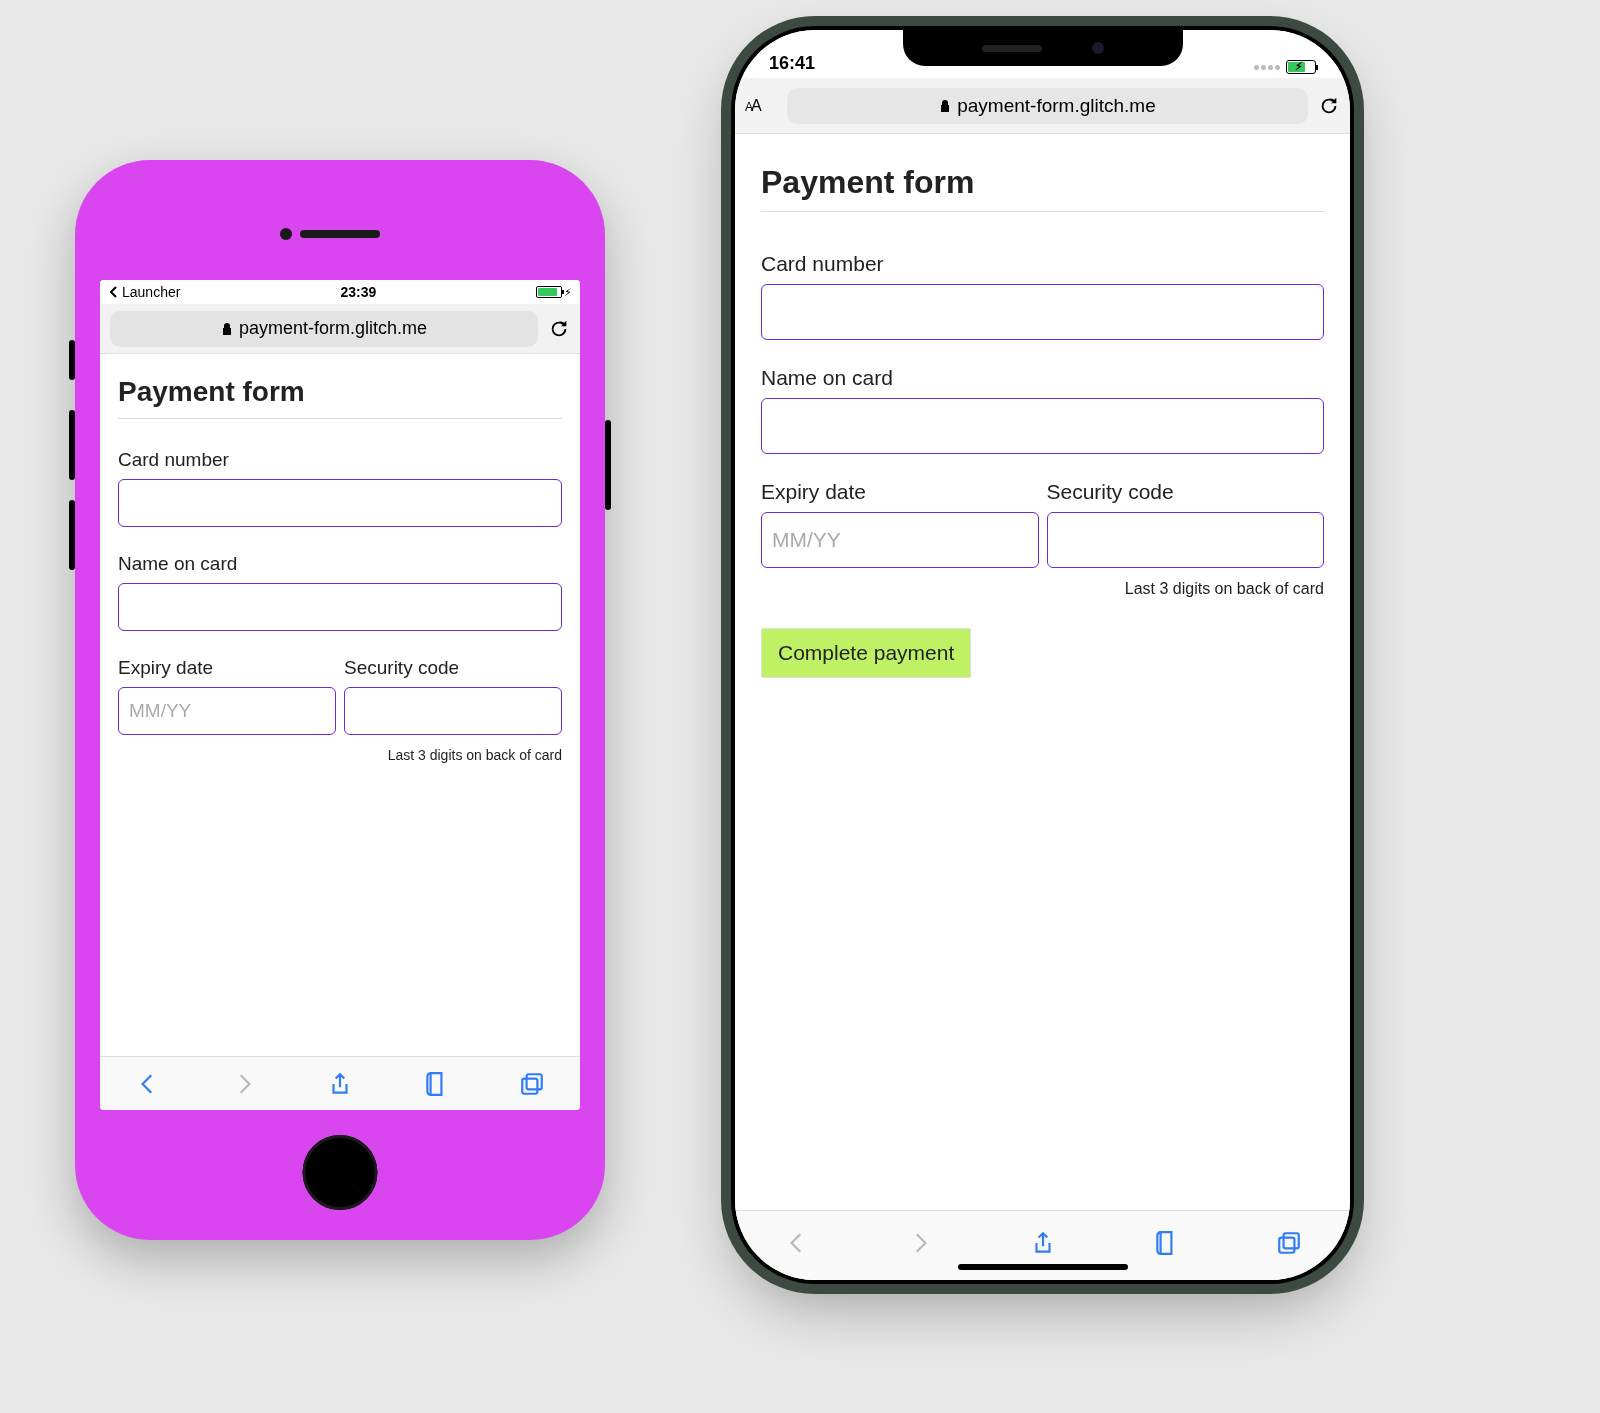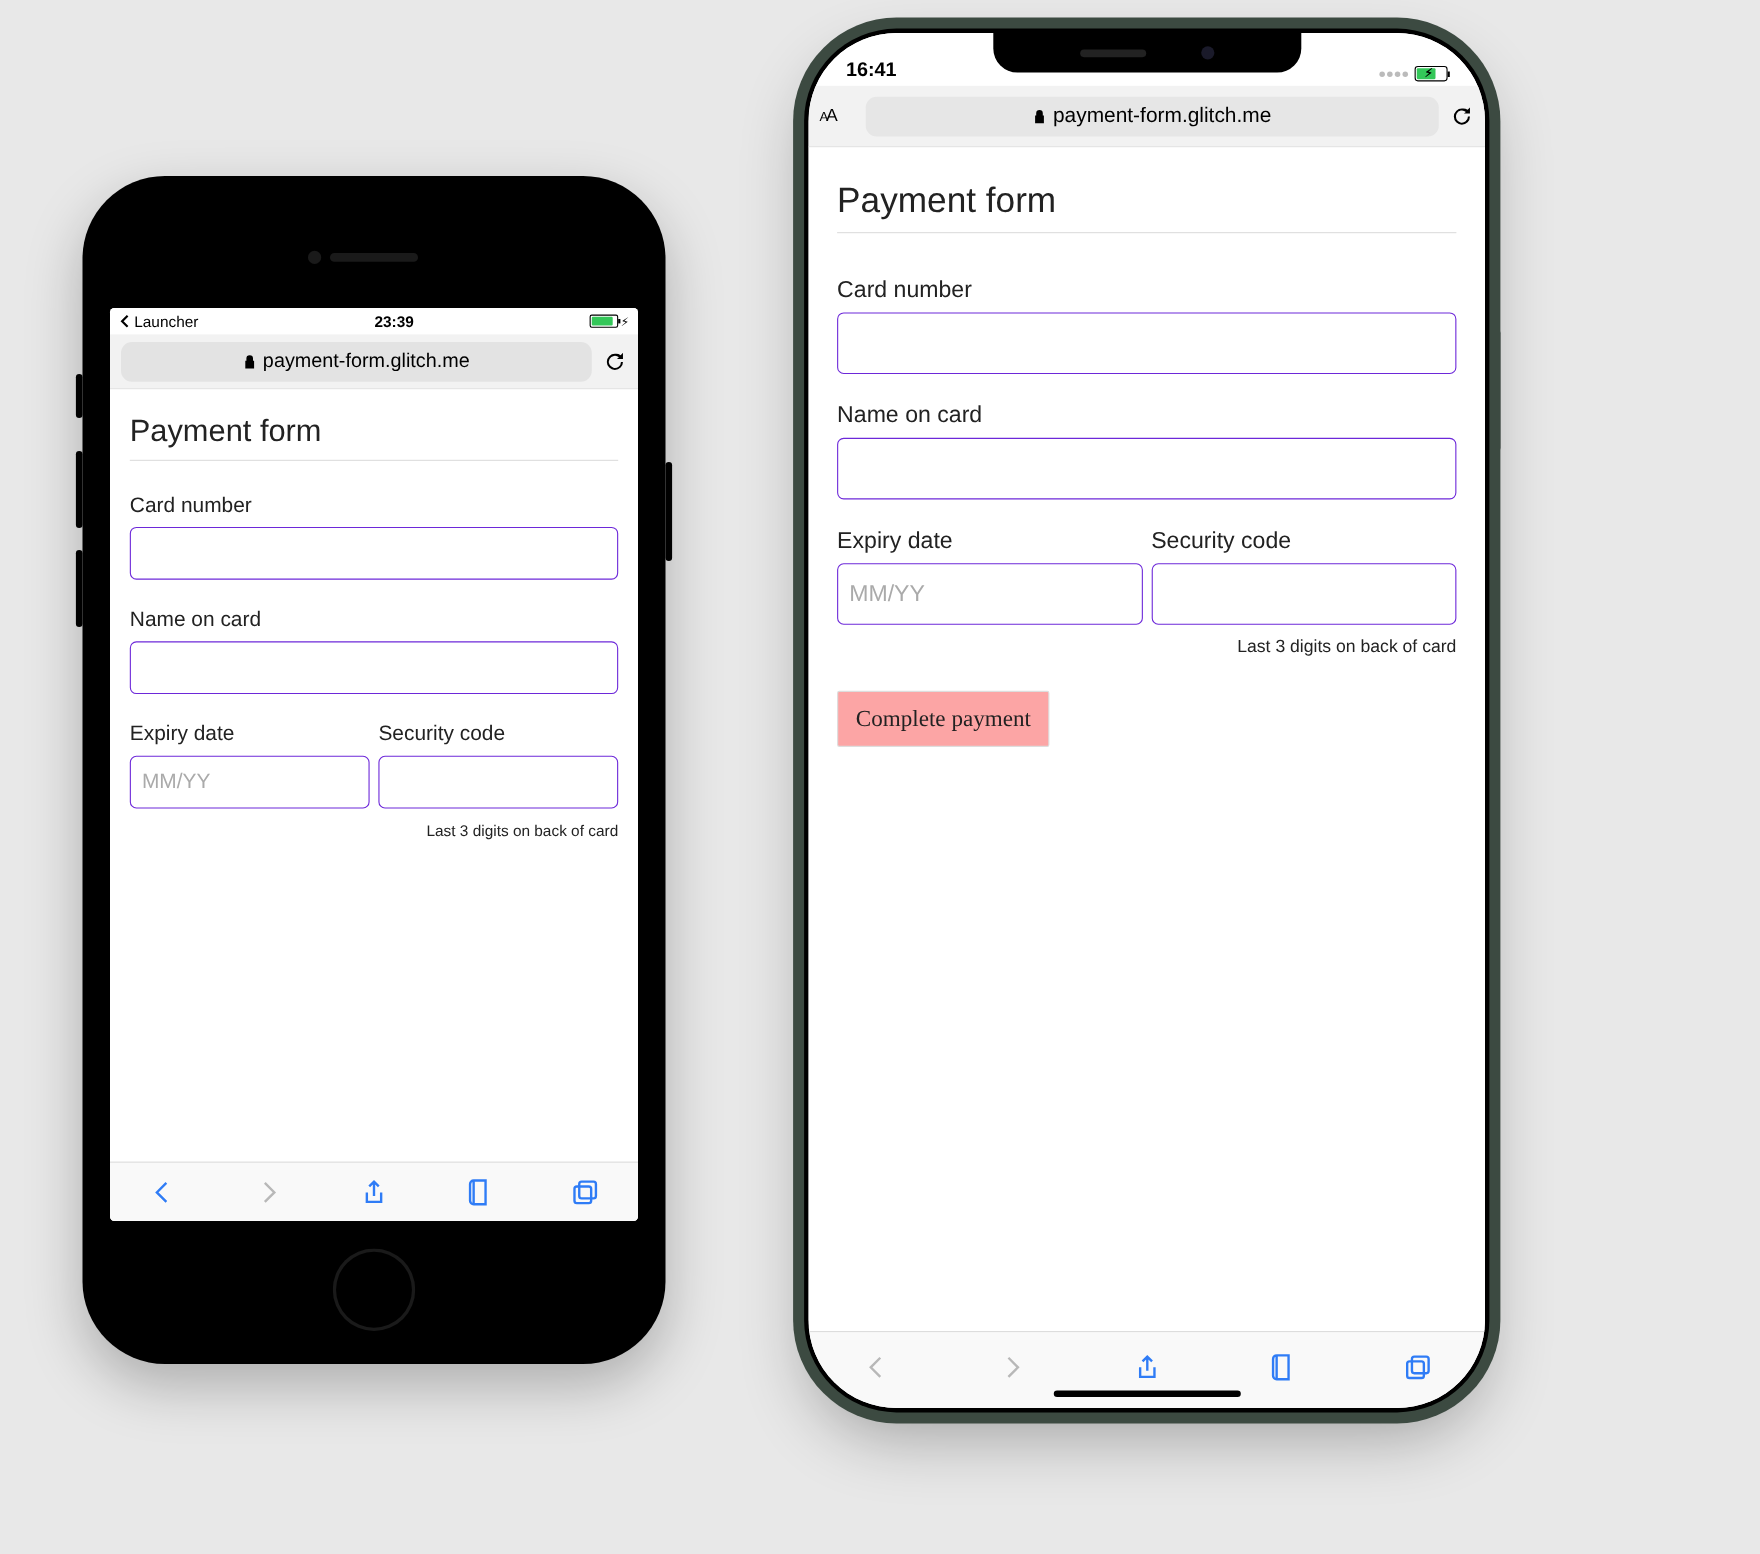--- a/index.html
+++ b/index.html
@@ -13,21 +13,21 @@
   }
   .stage { position: relative; width: 1600px; height: 1413px; }
 
   
   .phone-left {
     position: absolute;
     left: 75px;
     top: 160px;
     width: 530px;
     height: 1080px;
-    background: #000000;
+    background: #d946ef;
     border-radius: 75px;
     box-shadow: 0 20px 50px rgba(0,0,0,.25);
   }
   .phone-left .side-btn { position:absolute; background:#000; border-radius:4px; }
   .phone-left .btn-mute  { left:-6px; top:180px; width:6px; height:40px; }
   .phone-left .btn-vol1  { left:-6px; top:250px; width:6px; height:70px; }
   .phone-left .btn-vol2  { left:-6px; top:340px; width:6px; height:70px; }
   .phone-left .btn-power { right:-6px; top:260px; width:6px; height:90px; }
   .phone-left .earpiece {
     position:absolute; top:70px; left:50%; transform:translateX(-50%);
@@ -75,41 +75,41 @@
   .lock-icon { width:12px; height:14px; }
   .reload-icon { width:22px; height:22px; flex:0 0 22px; }
   .aa-btn { font-size:16px; letter-spacing:-2px; width:32px; text-align:left; font-weight:500;}
   .aa-btn .small{ font-size:12px; }
 
   
   .page {
     flex:1; overflow:hidden; padding:22px 18px 0 18px; background:#fff;
   }
   .page h1 {
-    font-size:28px; font-weight:400; color:#222; padding-bottom:10px;
+    font-size:28px; font-weight:700; color:#222; padding-bottom:10px;
     border-bottom:1px solid #ddd; margin-bottom:30px;
   }
   .phone-right .page h1 { font-size:32px; margin-bottom:40px;}
   .field { margin-bottom:26px; }
   .field label { display:block; font-size:19px; color:#222; margin-bottom:8px; }
   .phone-right .field label { font-size:21px; }
   .field input {
     width:100%; height:48px; border:1px solid #6d28d9; border-radius:6px; padding:16px 10px;
     font-size:19px; background:#fff; color:#222;
   }
   .phone-right .field input{ height:56px; font-size:21px;}
   .field input::placeholder { color:#aaa; }
   .row2 { display:flex; gap:8px;margin-top:18px; }
   .row2 > .field { flex:1; margin-bottom:6px; }
   .row2 .field:first-child input { width:100%; }
   .hint { text-align:right; font-size:14px; color:#222; margin-top:6px; }
   .phone-right .hint { font-size:16px; }
   .complete-btn {
     margin-top:30px; display:inline-block; padding:12px 16px; font-size:21px;
-    background:#fca5a5; border:1px solid #ddd; color:#222; border-radius:2px;font-family:Liberation Serif, serif;
+    background:#bef264; border:1px solid #ddd; color:#222; border-radius:2px;
   }
 
   
   .toolbar {
     height:54px; border-top:1px solid #ddd; background:#f9f9f9;
     display:flex; align-items:center; justify-content:space-around;
   }
   .toolbar svg { width:26px; height:26px; }
   .tb-blue { stroke:#2f7cf6; color:#2f7cf6; }
   .tb-grey { stroke:#b8b8b8; color:#b8b8b8; }

